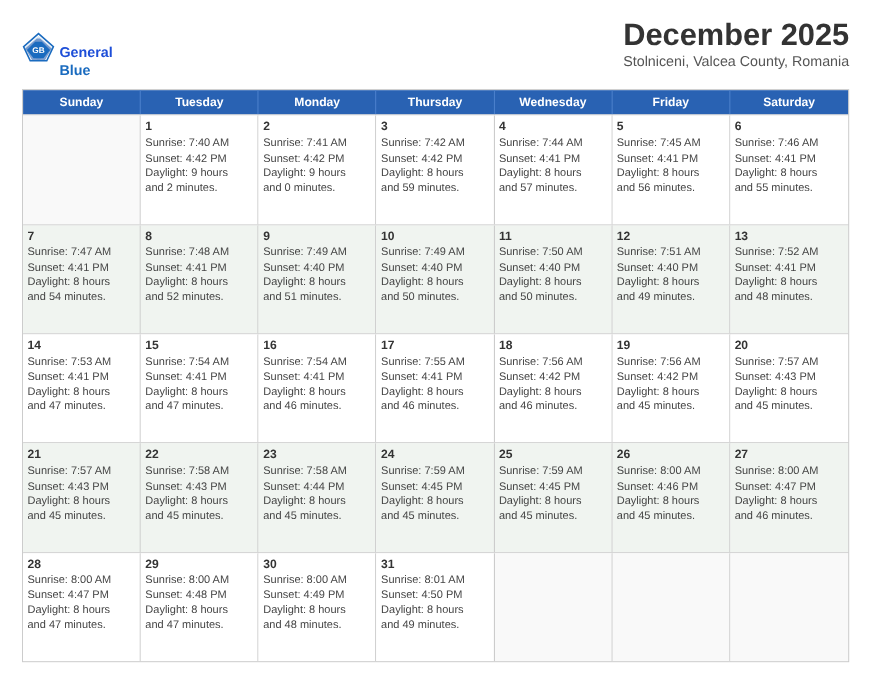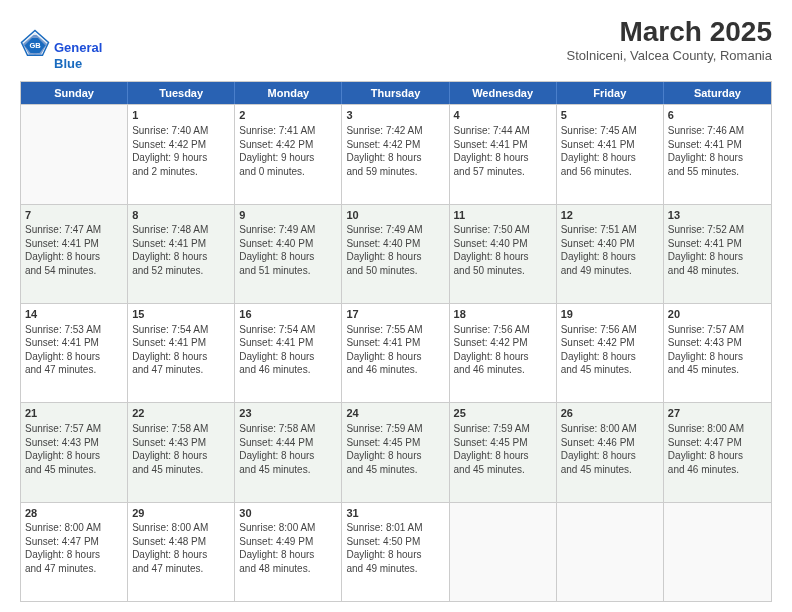--- a/index.html
+++ b/index.html
@@ -118,21 +118,21 @@
         <polygon points="22,8 36,20 28,34 12,34 4,20 18,8" fill="#2962b3" opacity="0.6"></polygon>
         <polygon points="24,12 34,22 26,32 14,32 6,22 16,12" fill="#1a6bbf"></polygon>
         <text x="20" y="25" text-anchor="middle" font-size="10" fill="white" font-weight="bold">GB</text>
       </svg>
       <div class="logo-text">
         <div class="general">General</div>
         <div class="blue">Blue</div>
       </div>
     </div>
     <div class="title-block">
-      <div class="month-title">March 2025</div>
+      <div class="month-title">December 2025</div>
       <div class="subtitle">Stolniceni, Valcea County, Romania</div>
     </div>
   </div>
 
   <div class="calendar">
     <div class="cal-header">
     <div class="cal-header-cell">Sunday</div>
         <div class="cal-header-cell">Tuesday</div>
         <div class="cal-header-cell">Monday</div>
         <div class="cal-header-cell">Thursday</div>

